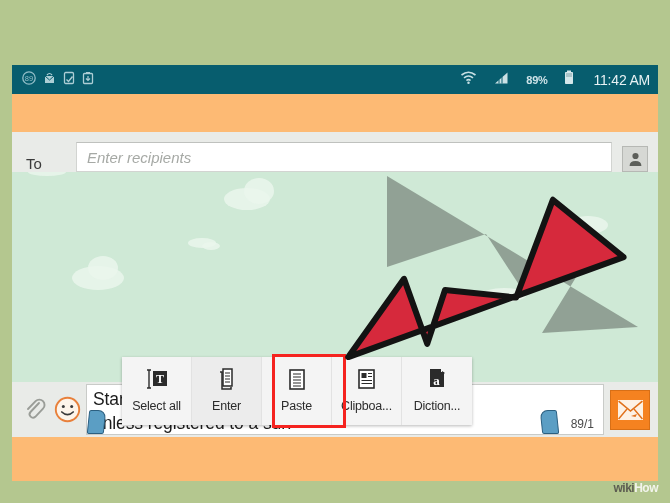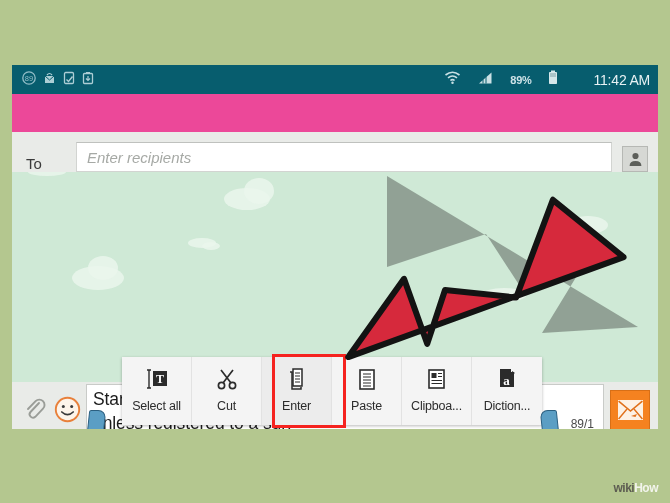--- a/index.html
+++ b/index.html
@@ -7,43 +7,43 @@
     width: 670px; height: 503px;
     font-family: "Liberation Sans", sans-serif;
     overflow: hidden;
   }
   body { background: #b4c78f; position: relative; }
 
   
   #phone-screen {
     position: absolute;
     left: 12px; top: 65px;
-    width: 646px; height: 364px;
-    background: #ec4899;
+    width: 646px; height: 416px;
+    background: #fdba74;
     overflow: hidden;
   }
 
   
   #status-bar {
     position: absolute; left: 0; top: 0;
     width: 100%; height: 29px;
     background: #075d6e;
     display: flex; align-items: center;
     padding: 0 8px 0 10px;
   }
   .stat-left { display: flex; align-items: center; gap: 7px; }
   .stat-right { margin-left: auto; display: flex; align-items: center; gap: 17px; }
   .sicon { display: block; opacity: .92; }
   .batt-pct {
     color: #cfe3e8; font-size: 11px; font-weight: bold;
     letter-spacing: -0.3px;
   }
   .clock {
     color: #e8f2f4; font-size: 14px; letter-spacing: -0.2px;
-    margin-left: 18px;
+    margin-left: 2px;
   }
 
   
   #action-bar {
     position: absolute; left: 0; top: 29px;
     width: 100%; height: 38px;
     background: #046878;
     display: flex; align-items: center;
     padding: 0 12px 0 14px;
   }
@@ -284,30 +284,20 @@
       <span class="cm-icon">
         <svg width="26" height="22" viewBox="0 0 26 22">
           <path d="M3 2 h4 M5 2 v18 M3 20 h4" stroke="#2b2b2b" stroke-width="1.4" fill="none"></path>
           <rect x="9" y="3" width="14" height="15" fill="#2b2b2b"></rect>
           <text x="16" y="15" font-size="12" fill="#fff" text-anchor="middle" font-family="Liberation Serif, serif" font-weight="bold">T</text>
         </svg>
       </span>
       <span class="cm-label">Select all</span>
     </div>
 
-    <div class="cm-item">
-      <span class="cm-icon">
-        <svg width="24" height="22" viewBox="0 0 24 22">
-          <path d="M6 2 L16 15 M18 2 L8 15" stroke="#2b2b2b" stroke-width="1.7" fill="none"></path>
-          <circle cx="6.5" cy="17.5" r="3.1" fill="none" stroke="#2b2b2b" stroke-width="1.7"></circle>
-          <circle cx="17.5" cy="17.5" r="3.1" fill="none" stroke="#2b2b2b" stroke-width="1.7"></circle>
-        </svg>
-      </span>
-      <span class="cm-label">Cut</span>
-    </div>
 
     <div class="cm-item highlight">
       <span class="cm-icon">
         <svg width="22" height="23" viewBox="0 0 22 23">
           <path d="M7 1 h9 v17 h-9 Z" fill="#fff" stroke="#2b2b2b" stroke-width="1.5"></path>
           <path d="M9 5 h5 M9 8 h5 M9 11 h5 M9 14 h5" stroke="#2b2b2b" stroke-width="1.1"></path>
           <path d="M4 4 h2 v17 h9 v-2" fill="none" stroke="#2b2b2b" stroke-width="1.5"></path>
         </svg>
       </span>
       <span class="cm-label">Enter</span>

